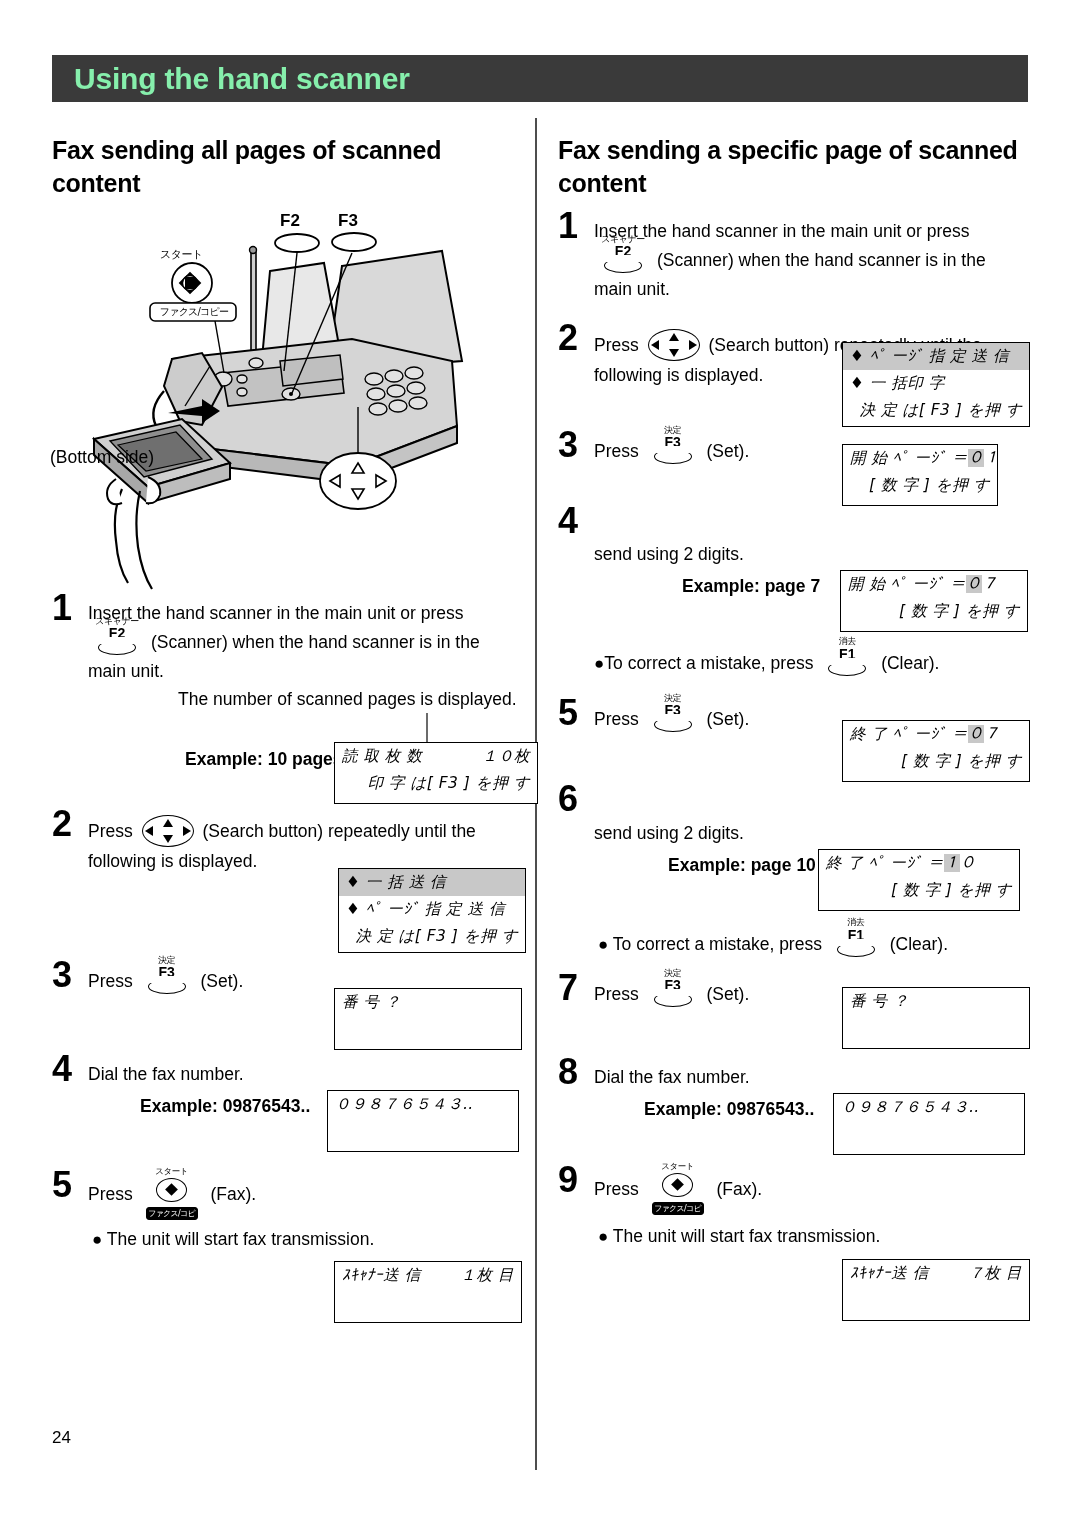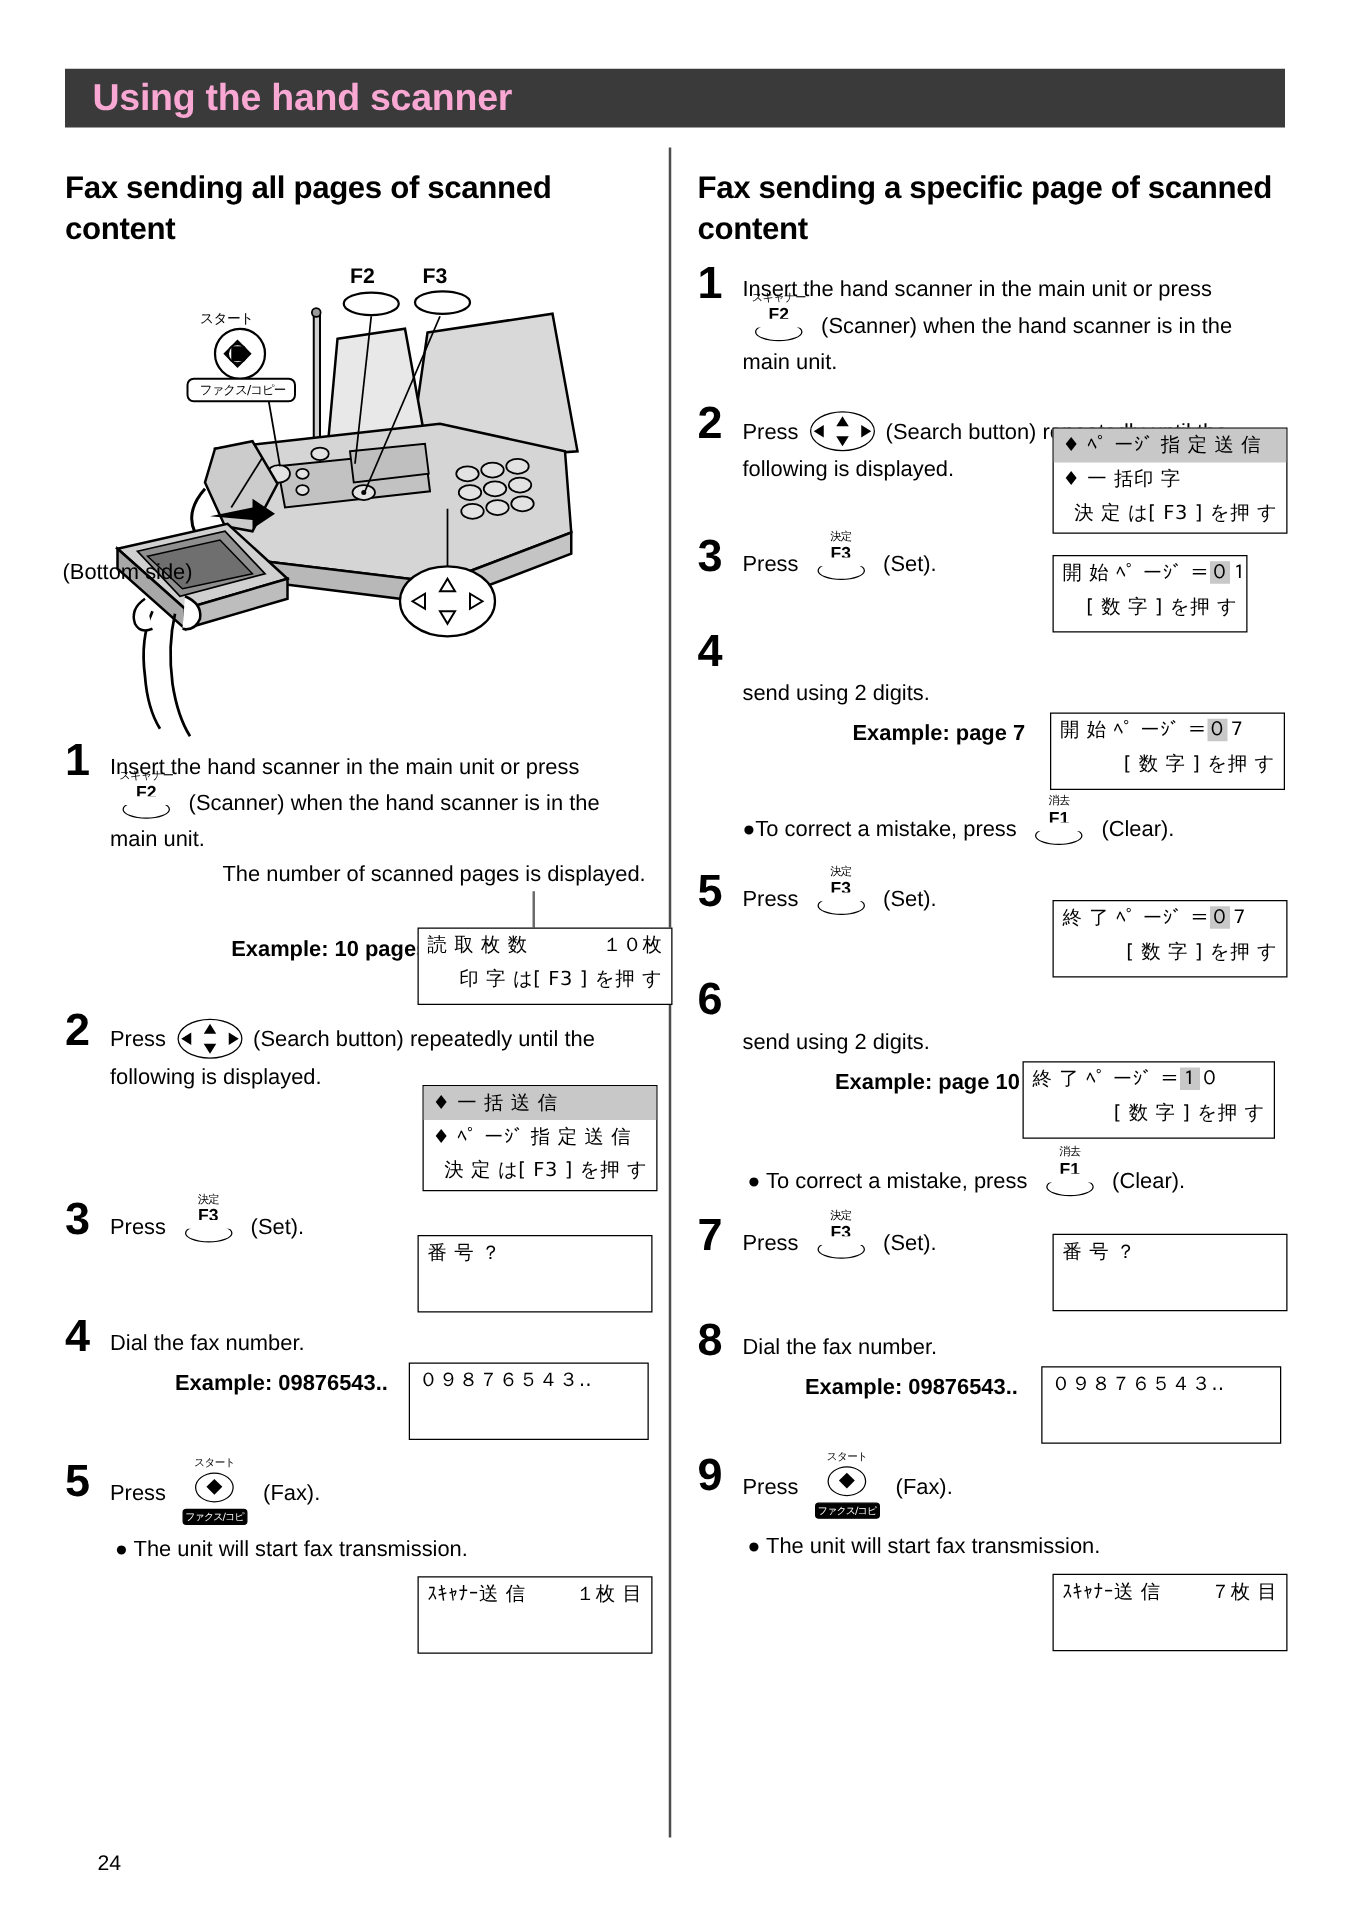--- a/index.html
+++ b/index.html
@@ -21,21 +21,21 @@
     position: absolute;
     left: 52px;
     top: 55px;
     width: 976px;
     height: 47px;
     background: #3a3a3a;
     display: flex;
     align-items: center;
   }
   .page-header .title {
-    color: #f9a8d4;
+    color: #86efac;
     font-size: 30px;
     font-weight: bold;
     letter-spacing: -0.2px;
     padding-left: 22px;
   }
 
   
   .col {
     position: absolute;
     top: 118px;
@@ -221,35 +221,34 @@
     line-height: 27px;
     padding: 0 7px;
     white-space: pre;
     letter-spacing: 0.5px;
   }
   .lcd-row.hl { background: #c8c8c8; }
   .lcd-row.right { text-align: right; }
   .lcd-row.spread { display: flex; justify-content: space-between; }
   .hl-char { background: #c8c8c8; }
 
-  .lcd-abs { position: absolute; }
+  .lcd-abs { position: absolute; font-style: italic; }
 
   
   .leader {
     position: absolute;
     width: 1.6px;
     background: #6b6b6b;
   }
 
   .page-number {
     position: absolute;
     left: 52px;
-    top: 1481px;
+    top: 1428px;
     font-size: 17px;
-    margin-left: 26px;
   }
 </style>
 </head>
 <body>
 
 <div class="page-header">
   <div class="title">Using the hand scanner</div>
 </div>
 
 <div class="divider"></div>

